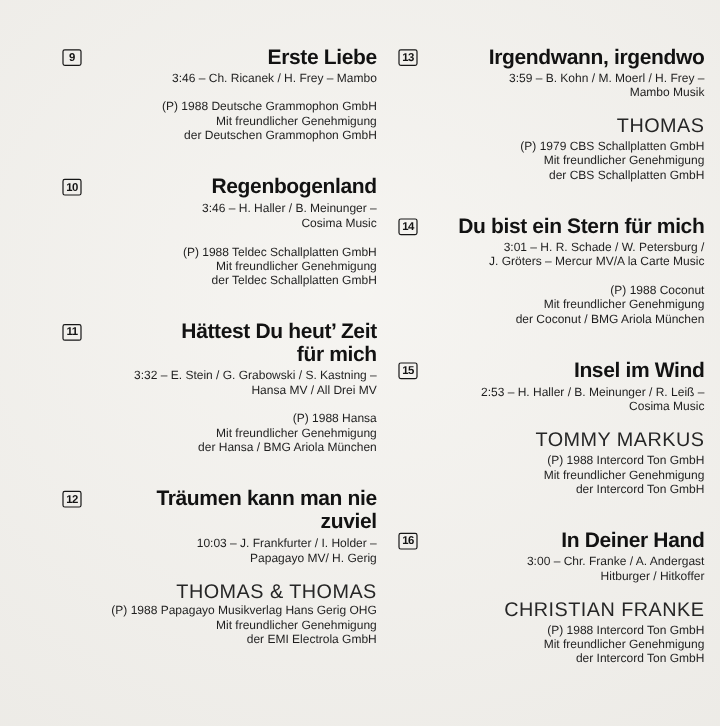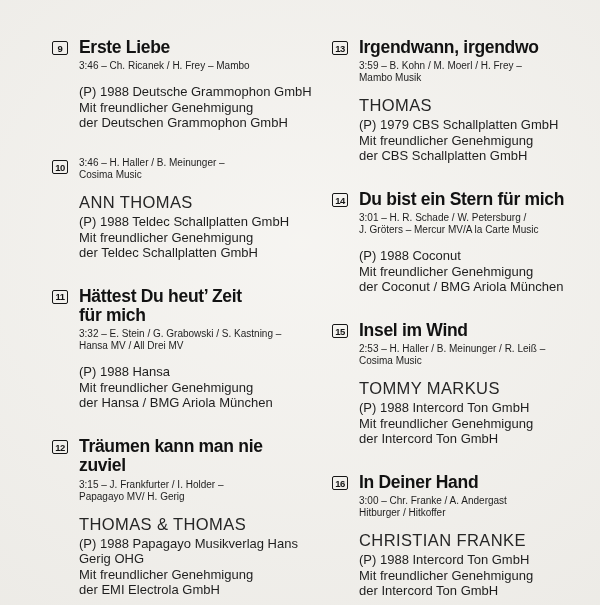--- a/index.html
+++ b/index.html
@@ -45,21 +45,21 @@
     margin-right: 11px;
     display: flex;
     align-items: center;
     justify-content: center;
     font-size: 9.5px;
     font-weight: 700;
     letter-spacing: -0.5px;
     color: #141414;
     background: transparent;
   }
-  .track-text { flex: 1 1 auto; }
+  .track-text { flex: 1 1 auto; text-align: right; }
 
   .track-title {
     font-size: 17.5px;
     font-weight: 700;
     letter-spacing: -0.3px;
     line-height: 1.1;
     color: #121212;
     white-space: pre-line;
     margin: 0 0 3px 0;
   }
@@ -72,21 +72,21 @@
   }
   .track-artist {
     font-size: 16.5px;
     font-weight: 400;
     letter-spacing: 0.4px;
     line-height: 1.15;
     color: #262626;
     margin: 0 0 2px 0;
   }
   .track-rights {
-    font-size: 13px;
+    font-size: 10px;
     line-height: 1.2;
     color: #1e1e1e;
     white-space: pre-line;
     margin: 0;
   }
 </style>
 </head>
 <body>
 
 <div class="page">
@@ -100,23 +100,23 @@
         <div class="track-details">3:46 – Ch. Ricanek / H. Frey – Mambo</div>
         <div class="track-rights">(P) 1988 Deutsche Grammophon GmbH
 Mit freundlicher Genehmigung
 der Deutschen Grammophon GmbH</div>
       </div>
     </div>
 
     <div class="track">
       <span class="track-number-badge">10</span>
       <div class="track-text">
+        <div class="track-title">Regenbogenland</div>
         <div class="track-details">3:46 – H. Haller / B. Meinunger –
 Cosima Music</div>
-        <div class="track-artist">ANN THOMAS</div>
         <div class="track-rights">(P) 1988 Teldec Schallplatten GmbH
 Mit freundlicher Genehmigung
 der Teldec Schallplatten GmbH</div>
       </div>
     </div>
 
     <div class="track">
       <span class="track-number-badge">11</span>
       <div class="track-text">
         <div class="track-title">Hättest Du heut’ Zeit
@@ -127,21 +127,21 @@
 Mit freundlicher Genehmigung
 der Hansa / BMG Ariola München</div>
       </div>
     </div>
 
     <div class="track">
       <span class="track-number-badge">12</span>
       <div class="track-text">
         <div class="track-title">Träumen kann man nie
 zuviel</div>
-        <div class="track-details">3:15 – J. Frankfurter / I. Holder –
+        <div class="track-details">10:03 – J. Frankfurter / I. Holder –
 Papagayo MV/ H. Gerig</div>
         <div class="track-artist">THOMAS &amp; THOMAS</div>
         <div class="track-rights">(P) 1988 Papagayo Musikverlag Hans Gerig OHG
 Mit freundlicher Genehmigung
 der EMI Electrola GmbH</div>
       </div>
     </div>
 
   </div>
 

